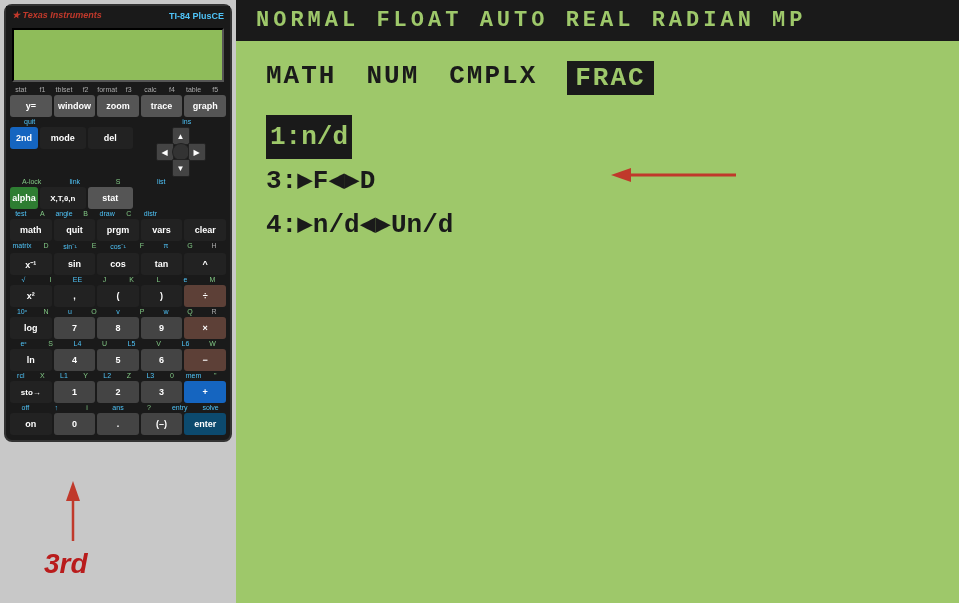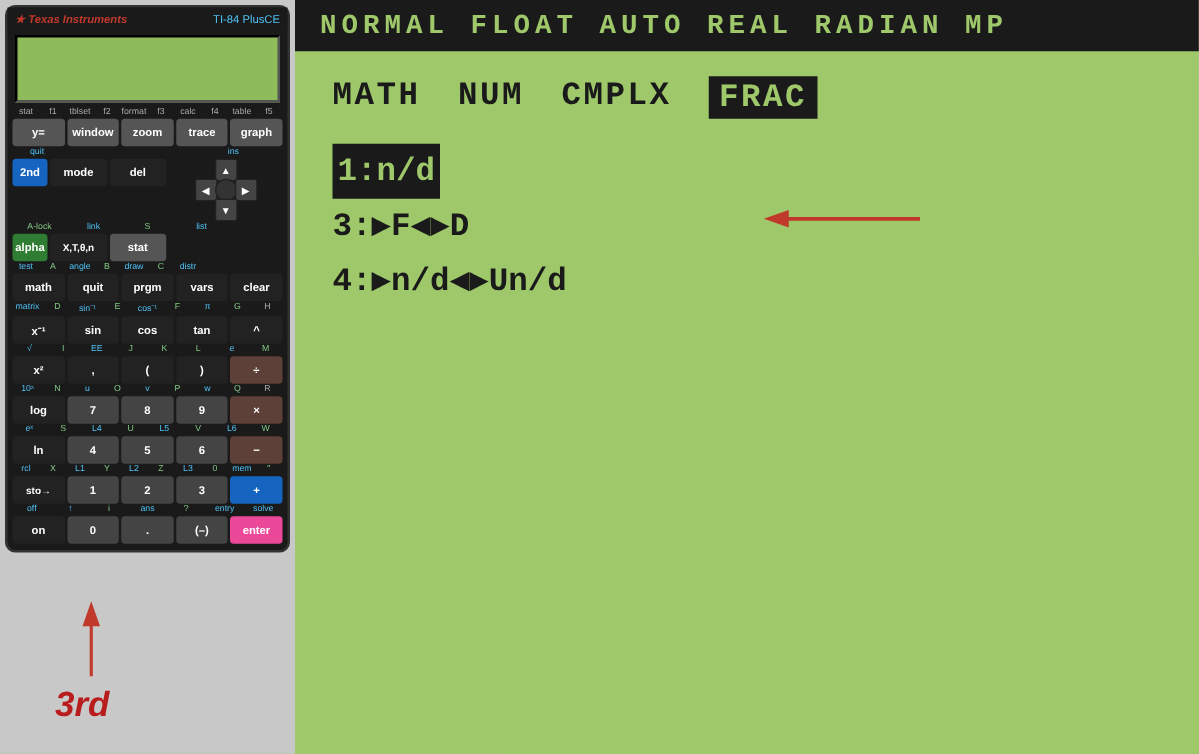--- a/index.html
+++ b/index.html
@@ -35,21 +35,21 @@
     }
     .ti-logo {
       color: #c0392b;
       font-size: 9px;
       font-weight: bold;
       font-style: italic;
     }
     .ti-model {
       color: white;
       font-size: 11px;
-      font-weight: normal;
+      font-weight: bold;
     }
     .ti-model span {
       color: #4fc3f7;
       font-size: 9px;
     }
 
     
     .calc-screen {
       background: #8fbc5a;
       margin: 4px 6px;
@@ -101,21 +101,21 @@
       display: flex;
       align-items: center;
       justify-content: center;
       position: relative;
       flex: 1;
     }
     .cbtn.gray { background: #555; }
     .cbtn.dark { background: #222; }
     .cbtn.num { background: #444; }
     .cbtn.op { background: #5d4037; }
-    .cbtn.enter { background: #ec4899; }
+    .cbtn.enter { background: #0c4a6e; }
     .dpad {
       width: 50px;
       height: 50px;
       position: relative;
     }
     .dpad-btn {
       position: absolute;
       background: #444;
       border: 1px solid #222;
       cursor: pointer;

